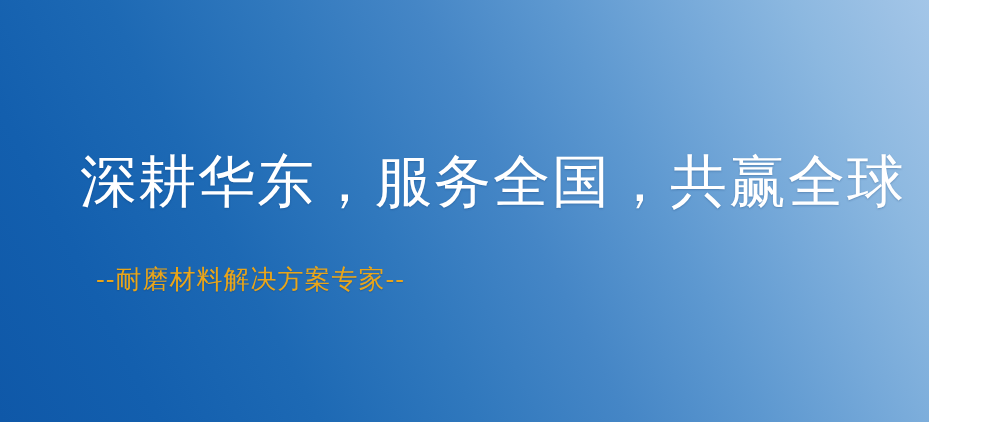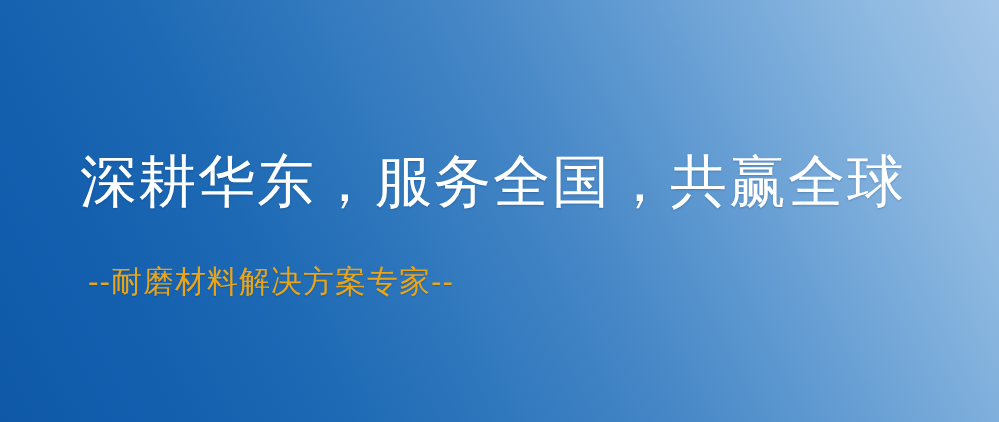--- a/index.html
+++ b/index.html
@@ -3,21 +3,21 @@
 <meta charset="utf-8">
 <style>
   html, body {
     margin: 0;
     padding: 0;
     background: #ffffff;
   }
 
   #banner {
     position: relative;
-    width: 999px;
+    width: 929px;
     height: 422px;
     overflow: hidden;
     
     background:
       linear-gradient(63deg,
         #0f58a8 0%,
         #135fae 14%,
         #1d69b4 28%,
         #3078bd 42%,
         #4586c6 55%,
@@ -39,24 +39,24 @@
     line-height: 1;
     color: #ffffff;
     letter-spacing: 2px;
     white-space: nowrap;
     text-shadow: 0 1px 2px rgba(10, 50, 100, 0.28);
   }
 
   
   #subtitle {
     position: absolute;
-    left: 88px;
+    left: 96px;
     top: 266px;
     font-family: "DejaVu Serif", "Liberation Serif", serif;
-    font-size: 31px;
+    font-size: 26px;
     line-height: 1;
     color: #e9a519;
     letter-spacing: 1px;
     white-space: nowrap;
     text-shadow: 0 1px 1px rgba(20, 60, 110, 0.30);
   }
 
   
   #logo {
     position: absolute;

